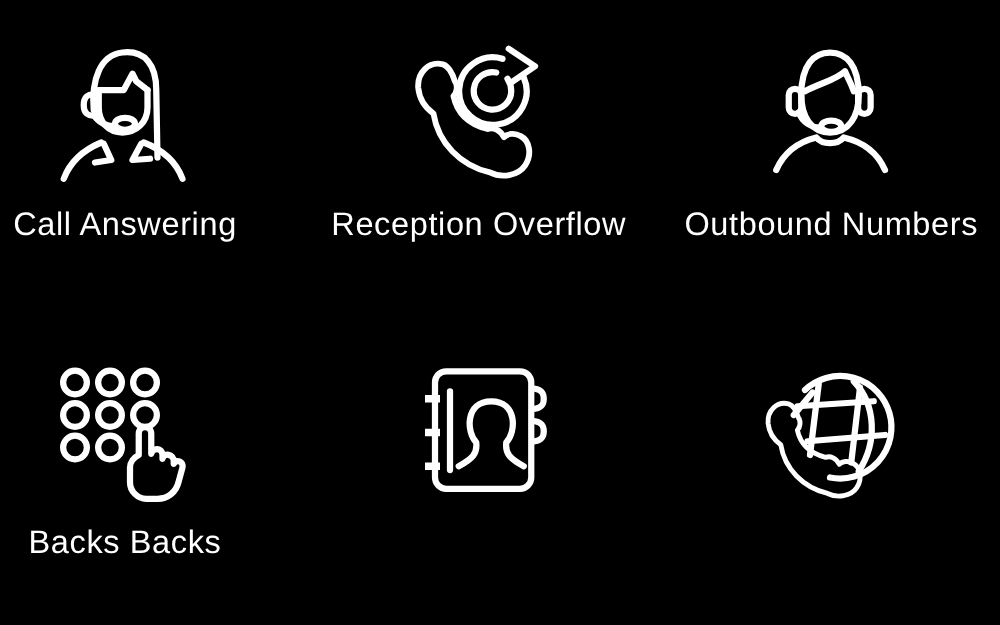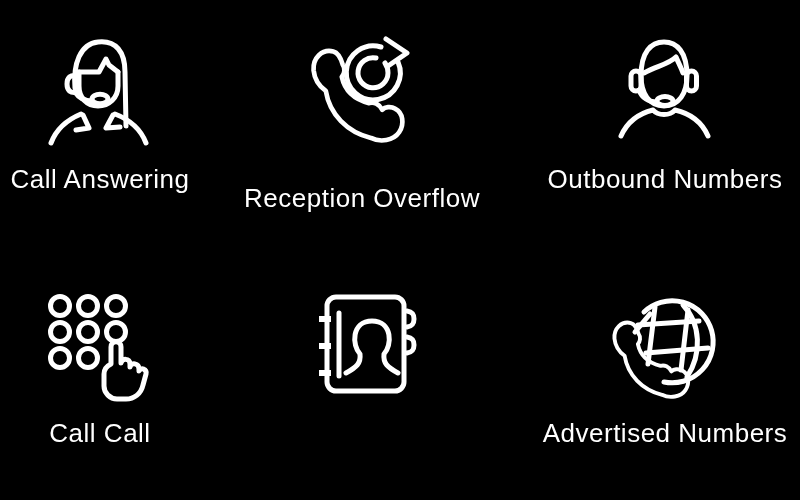--- a/index.html
+++ b/index.html
@@ -29,21 +29,21 @@
     font-weight: 500;
     letter-spacing: 0.5px;
     color: #ffffff;
     white-space: nowrap;
     text-align: center;
   }
   
   .r1 { top: 36px; }
   .r2 { top: 290px; }
   .col1 { left: -60px; }
-  .col2 { left: 202px; gap: 19px; }
+  .col2 { left: 223px; }
   .col3 { left: 505px; }
 
   .ic { stroke: #ffffff; fill: none; stroke-width: 5; stroke-linecap: round; stroke-linejoin: round; }
   .ic-sq { stroke: #ffffff; fill: none; stroke-width: 6; stroke-linecap: butt; }
 </style>
 </head>
 <body>
 
 <div class="stage">
 
@@ -99,21 +99,21 @@
         <circle cx="44" cy="16" r="9.5"></circle>
         <circle cx="72" cy="16" r="9.5"></circle>
         <circle cx="16" cy="42" r="9.5"></circle>
         <circle cx="44" cy="42" r="9.5"></circle>
         <circle cx="72" cy="42" r="9.5"></circle>
         <circle cx="16" cy="68" r="9.5"></circle>
         <circle cx="44" cy="68" r="9.5"></circle>
         <path d="M 60,96 L 60,84 C 60,80 63,76 67,74 L 67,57 C 67,50 77,50 77,57 L 77,73 C 78,68 86,68 86,74 L 86,77 C 87,72 95,73 95,79 L 95,81 C 97,77 103,79 102,84 L 99,95 C 97,104 90,109 82,109 L 73,109 C 66,109 60,103 60,96 Z"></path>
       </g>
     </svg>
-    <figcaption>Call Call</figcaption>
+    <figcaption>Backs Backs</figcaption>
   </figure>
 
   <figure class="cell r2 col2">
     <svg width="112" height="112" viewBox="0 0 112 112">
       <g class="ic">
         <rect x="21" y="7" width="77" height="94" rx="9"></rect>
         <path d="M 33,23 L 33,86"></path>
         <path class="ic-sq" d="M 13,29 L 25,29"></path>
         <path class="ic-sq" d="M 13,56 L 25,56"></path>
         <path class="ic-sq" d="M 13,83 L 25,83"></path>
@@ -130,16 +130,15 @@
         <path d="M 35,22 A 41,41 0 1 1 55,92"></path>
         <path d="M 46,17 L 39,74"></path>
         <path d="M 79,20 L 72,80"></path>
         <path d="M 74,15 C 92,34 93,64 78,87"></path>
         <path d="M 29,35 L 90,31"></path>
         <path d="M 37,63 L 99,58"></path>
         <path d="M 26,42 L 41,24"></path>
         <path transform="translate(0,26) scale(0.78)" d="M 28,9 C 16,6 6,16 7,29 C 8,39 13,46 20,51 C 24,76 43,95 68,101 C 78,106 92,104 98,95 C 104,86 102,74 94,70 C 89,67 83,68 80,71 C 77,65 71,62 66,64 C 50,60 40,50 37,36 C 40,33 41,27 38,23 C 36,16 32,10 28,9 Z"></path>
       </g>
     </svg>
-    <figcaption>Advertised Numbers</figcaption>
   </figure>
 
 </div>
 
 </body></html>

